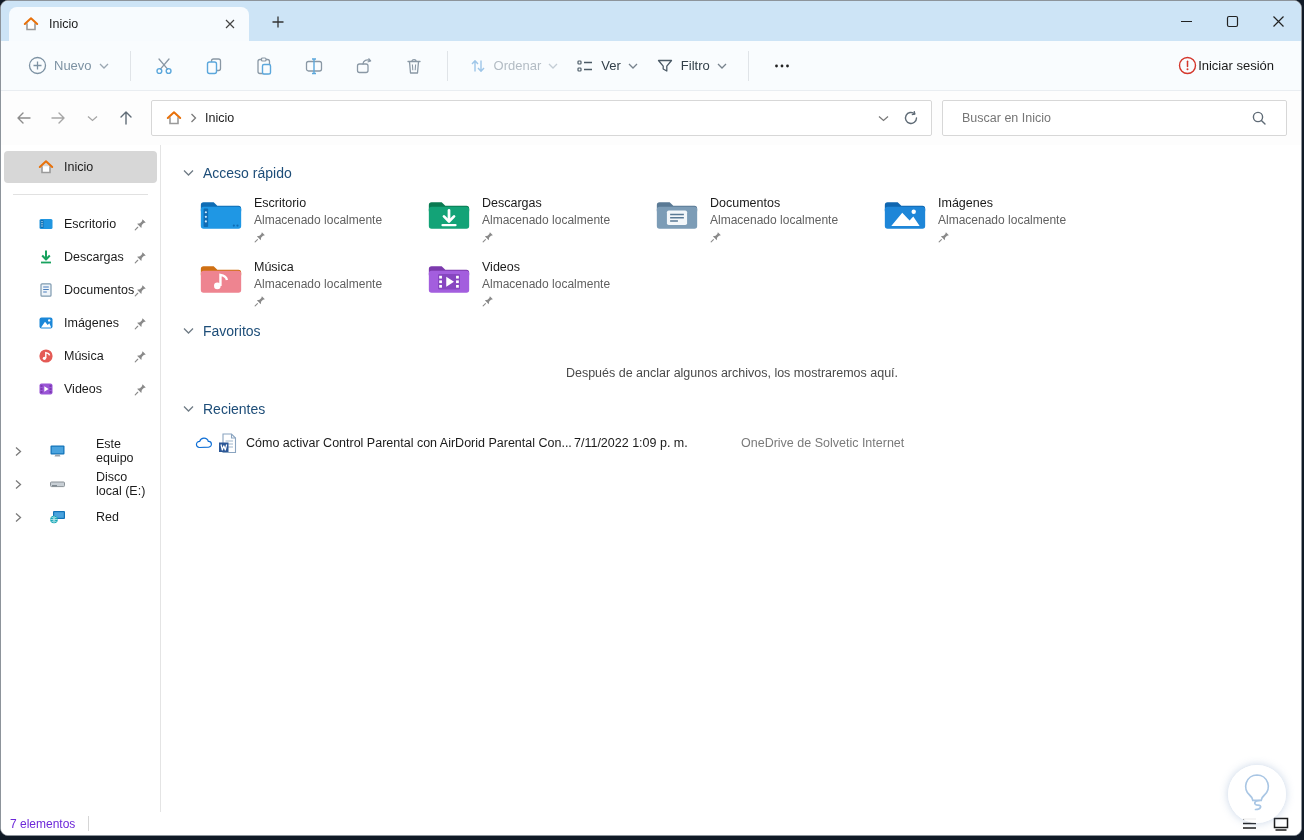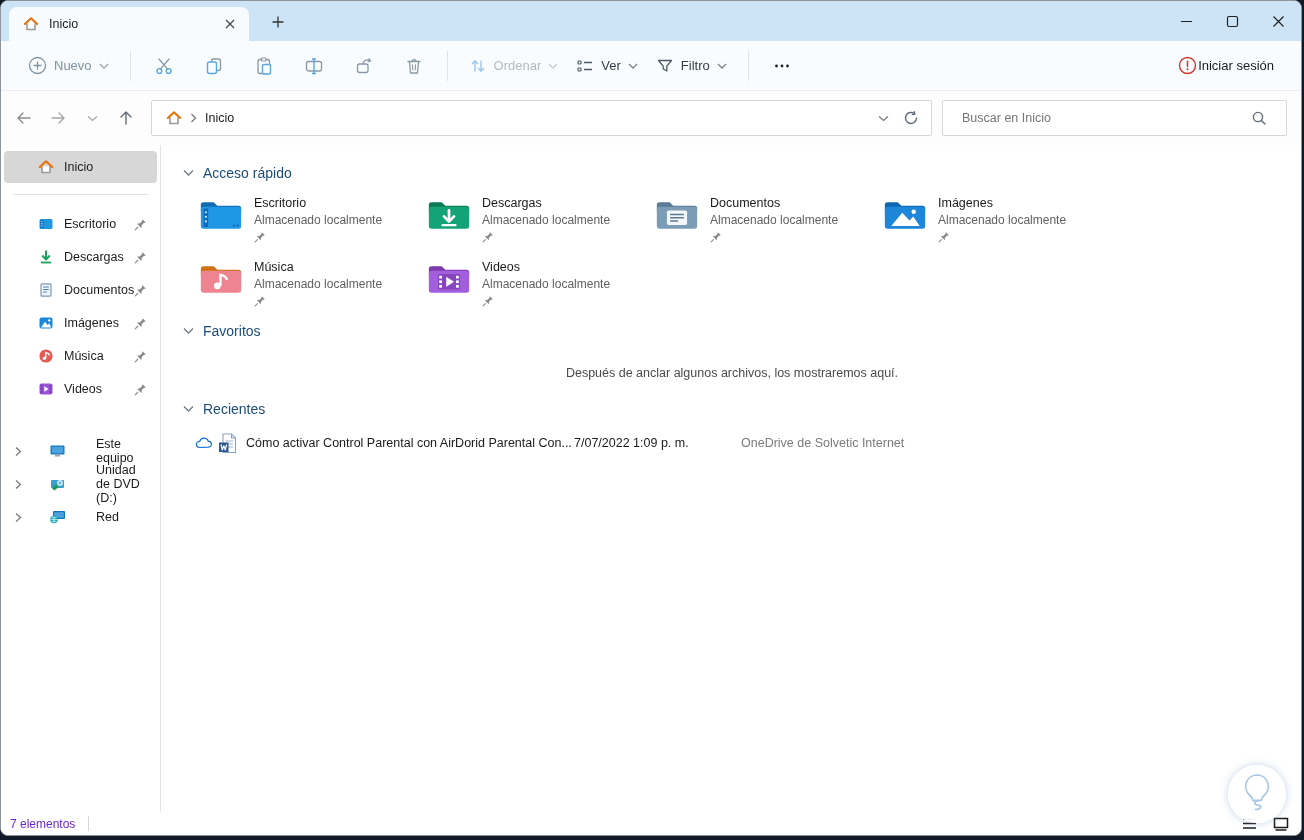--- a/index.html
+++ b/index.html
@@ -406,26 +406,24 @@
             <rect x="2.7" y="3.7" width="11.6" height="6.6" fill="#4aa3de"></rect>
             <path d="M6.5 11.5 H10.5 L11.5 13.5 H5.5 Z" fill="#9aa4ad"></path>
           </svg>
           <span>Este equipo</span>
         </div>
         <div class="side-item">
           <svg class="chev" width="8" height="11" viewBox="0 0 8 11">
               <path d="M2 1.5 L6.5 5.5 L2 9.5" fill="none" stroke="#7a7a7a" stroke-width="1.3"></path>
             </svg>
           <svg class="s-ico" width="17" height="16" viewBox="0 0 17 16">
-            <rect x="2" y="4" width="13" height="8" rx="1" fill="#3a9fd0"></rect>
-            <circle cx="11" cy="7" r="3" fill="#bfe6f5"></circle>
-              <circle cx="11" cy="7" r="1" fill="#3a9fd0"></circle>
-            <path d="M3 12.5 L7.5 8 L7.8 10.2 L10 10.4 L5.5 14.5 Z" fill="#1c9b4d"></path>
-          </svg>
-          <span>Unidad de DVD (D:)</span>
+            <rect x="1.5" y="6" width="14" height="4.6" rx="1" fill="#c8cfd5" stroke="#8a9298" stroke-width="1"></rect>
+            <rect x="3" y="9.2" width="5" height="1" fill="#6f7a82"></rect>
+          </svg>
+          <span>Disco local (E:)</span>
         </div>
         <div class="side-item">
           <svg class="chev" width="8" height="11" viewBox="0 0 8 11">
               <path d="M2 1.5 L6.5 5.5 L2 9.5" fill="none" stroke="#7a7a7a" stroke-width="1.3"></path>
             </svg>
           <svg class="s-ico" width="17" height="16" viewBox="0 0 17 16">
             <rect x="4" y="2" width="12" height="8" rx="1" fill="#1273b8"></rect>
             <rect x="5.2" y="3.2" width="9.6" height="5.6" fill="#4aa3de"></rect>
             <circle cx="5" cy="10.5" r="3.8" fill="#18a7b5"></circle>
             <path d="M1.4 10.5 H8.6 M5 6.9 V14.1 M2.5 8.3 Q5 10 7.5 8.3 M2.5 12.7 Q5 11 7.5 12.7" stroke="#d6f3f6" stroke-width="0.7" fill="none"></path>
@@ -580,21 +578,21 @@
           <path d="M4.4 11.5 a3.1 3.1 0 0 1 0.3-6.2 A4.5 4.5 0 0 1 13.3 5.4 a2.9 2.9 0 0 1 0.4 5.8 Z" fill="#ffffff" stroke="#0f6fd6" stroke-width="1.2"></path>
         </svg>
         <svg class="rr-doc" width="19" height="21" viewBox="0 0 19 21">
           <path d="M5 1 H13.5 L17.5 5 V19.5 H5 Z" fill="#ffffff" stroke="#8aa4c0" stroke-width="1.1"></path>
           <path d="M13.5 1 V5 H17.5" fill="none" stroke="#8aa4c0" stroke-width="1.1"></path>
           <path d="M7.5 8 H15 M7.5 11 H15 M7.5 14 H15" stroke="#9fb6cc" stroke-width="1"></path>
           <rect x="1" y="9.5" width="9.5" height="9.5" fill="#2b5797"></rect>
           <path d="M3 11.5 L4.3 17 L5.8 12.8 L7.3 17 L8.6 11.5" fill="none" stroke="#ffffff" stroke-width="1.2" stroke-linejoin="round"></path>
         </svg>
         <span class="rr-name">Cómo activar Control Parental con AirDorid Parental Con...</span>
-        <span class="rr-date">7/07/2022 1:09 p. m.</span>
+        <span class="rr-date">7/11/2022 1:09 p. m.</span>
         <span class="rr-loc">OneDrive de Solvetic Internet</span>
       </div>
 
     </main>
   </div>
 
   <div class="statusbar">
     <span>7 elementos</span>
     <div class="sb-sep"></div>
     <div class="sb-right">

